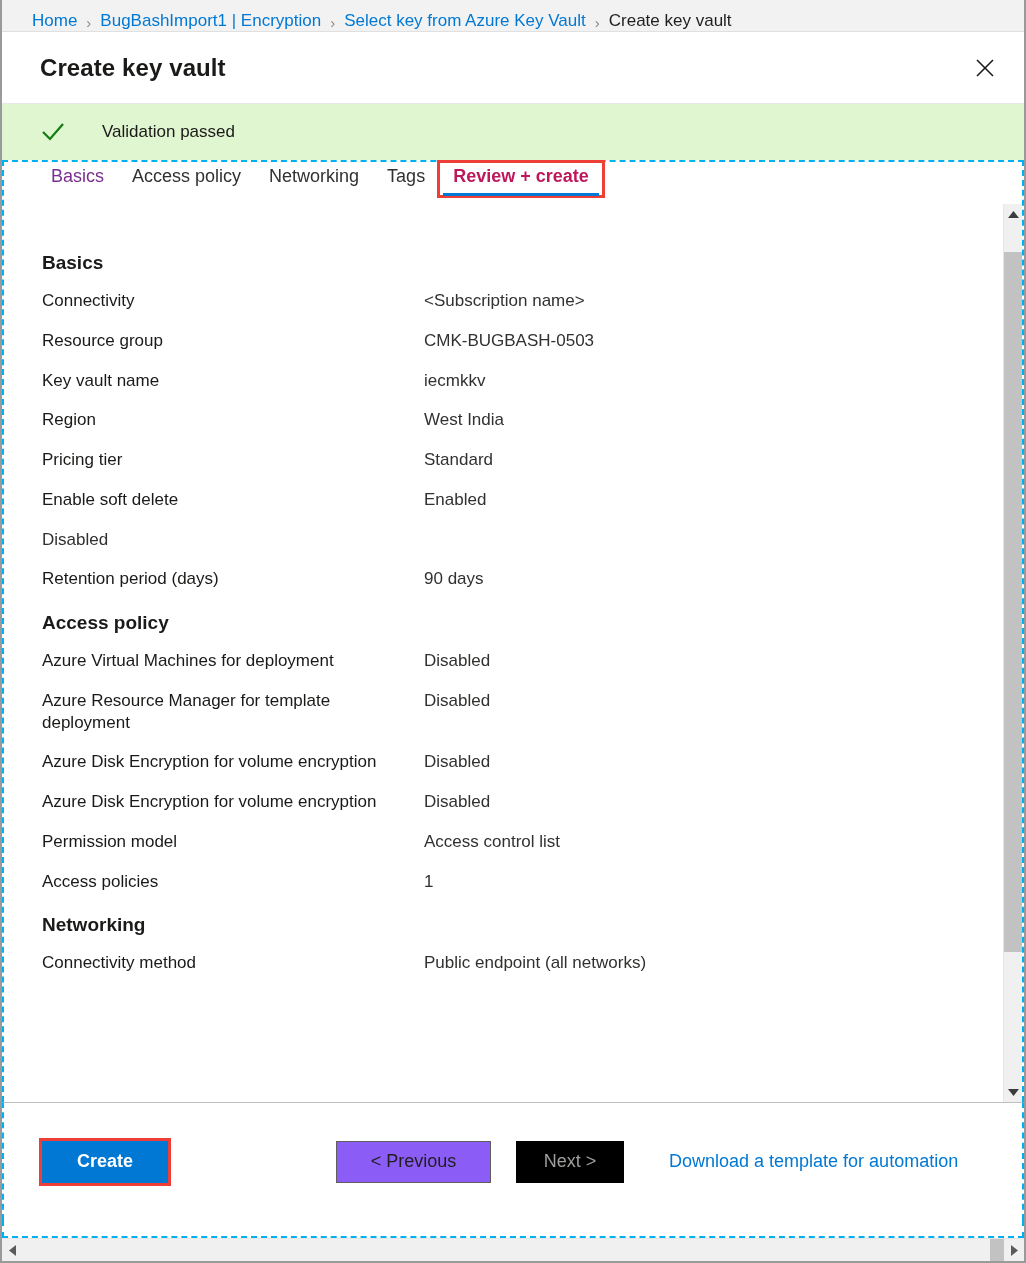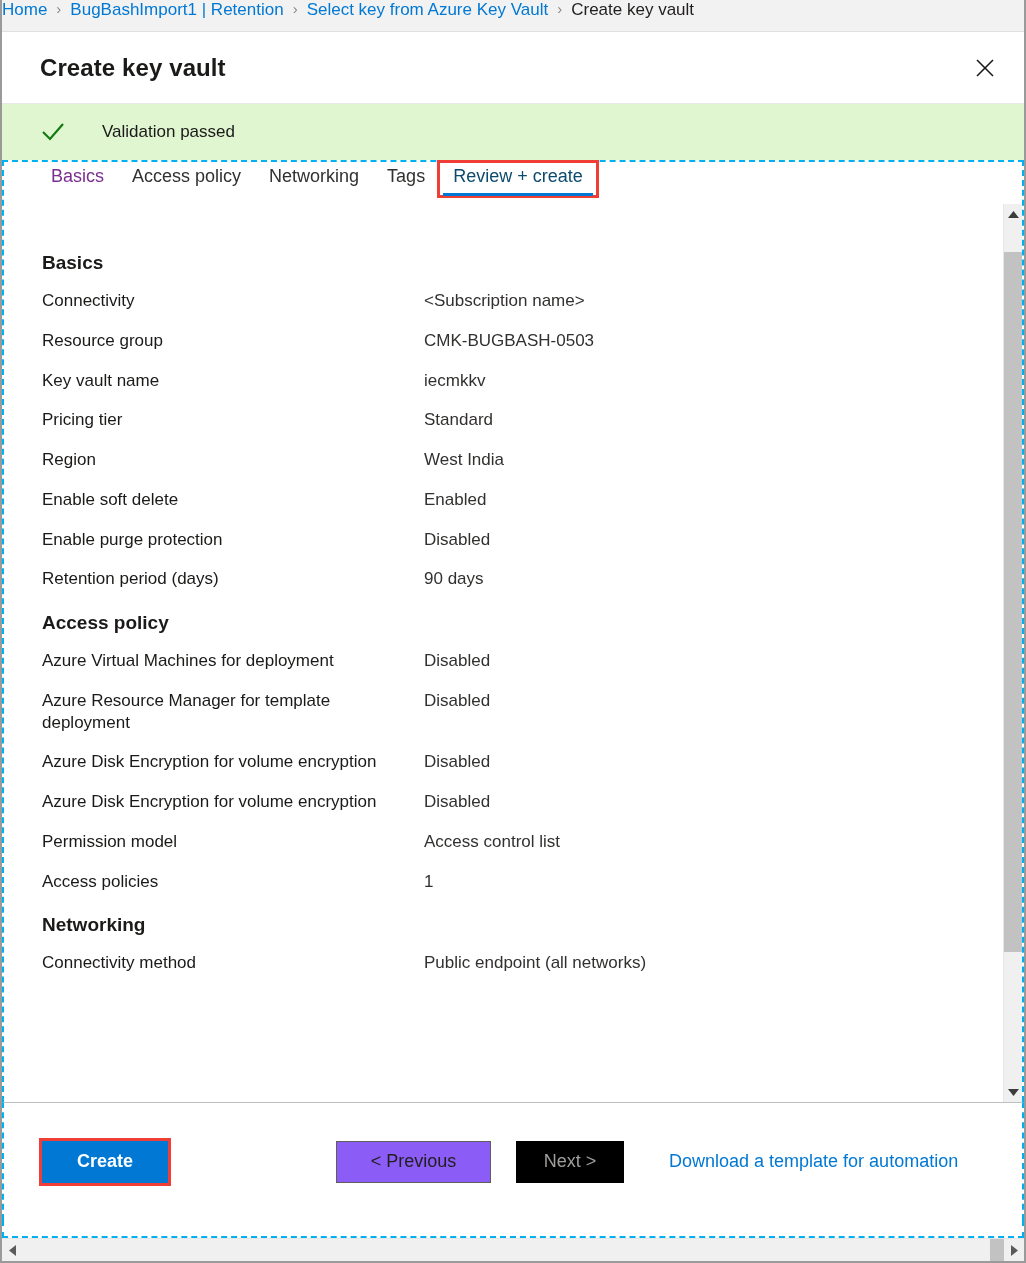--- a/index.html
+++ b/index.html
@@ -22,21 +22,22 @@
     display: flex;
     flex-direction: column;
   }
 
   
   .breadcrumb {
     height: 32px;
     flex: 0 0 32px;
     background: #f2f2f2;
     display: flex;
-    align-items: flex-start;
+    align-items: flex-end;
+    padding-left: 30px;
     font-size: 17px;
     color: #1a1a1a;
     border-bottom: 1px solid #e0e0e0;
   }
   .crumb-link {
     color: #0078d4;
     cursor: pointer;
     white-space: nowrap;
   }
   .crumb-current {
@@ -117,22 +118,22 @@
   .tab {
     position: relative;
     font-size: 18px;
     color: #323130;
     padding: 4px 14px 10px 14px;
     cursor: pointer;
     white-space: nowrap;
   }
   .tab.visited { color: #7a2f8f; }
   .tab.active {
-    font-weight: normal;
-    color: #0c4a6e;
+    font-weight: bold;
+    color: #be185d;
     outline: 3px solid #ef3e36;
     outline-offset: -1px;
     padding-bottom: 9px;
   }
   .tab.active::after {
     content: "";
     position: absolute;
     left: 4px; right: 4px; bottom: 0;
     height: 3px;
     background: #0078d4;
@@ -293,21 +294,21 @@
   }
 </style>
 </head>
 <body>
 
 <div class="window">
 
   <div class="breadcrumb">
     <span class="crumb-link">Home</span>
     <span class="crumb-sep">›</span>
-    <span class="crumb-link">BugBashImport1 | Retention</span>
+    <span class="crumb-link">BugBashImport1 | Encryption</span>
     <span class="crumb-sep">›</span>
     <span class="crumb-link">Select key from Azure Key Vault</span>
     <span class="crumb-sep">›</span>
     <span class="crumb-current">Create key vault</span>
   </div>
 
   <div class="titlebar">
     <div class="page-title">Create key vault</div>
     <button class="close-btn">
       <svg width="20" height="20" viewBox="0 0 20 20">
@@ -345,33 +346,32 @@
           </div>
           <div class="kv-row">
             <div class="kv-label">Resource group</div>
             <div class="kv-value">CMK-BUGBASH-0503</div>
           </div>
           <div class="kv-row">
             <div class="kv-label">Key vault name</div>
             <div class="kv-value">iecmkkv</div>
           </div>
           <div class="kv-row">
+            <div class="kv-label">Region</div>
+            <div class="kv-value">West India</div>
+          </div>
+          <div class="kv-row">
             <div class="kv-label">Pricing tier</div>
             <div class="kv-value">Standard</div>
           </div>
           <div class="kv-row">
-            <div class="kv-label">Region</div>
-            <div class="kv-value">West India</div>
-          </div>
-          <div class="kv-row">
             <div class="kv-label">Enable soft delete</div>
             <div class="kv-value">Enabled</div>
           </div>
           <div class="kv-row">
-            <div class="kv-label">Enable purge protection</div>
             <div class="kv-value">Disabled</div>
           </div>
           <div class="kv-row">
             <div class="kv-label">Retention period (days)</div>
             <div class="kv-value">90 days</div>
           </div>
         </div>
 
         <div class="section">
           <div class="section-title">Access policy</div>

